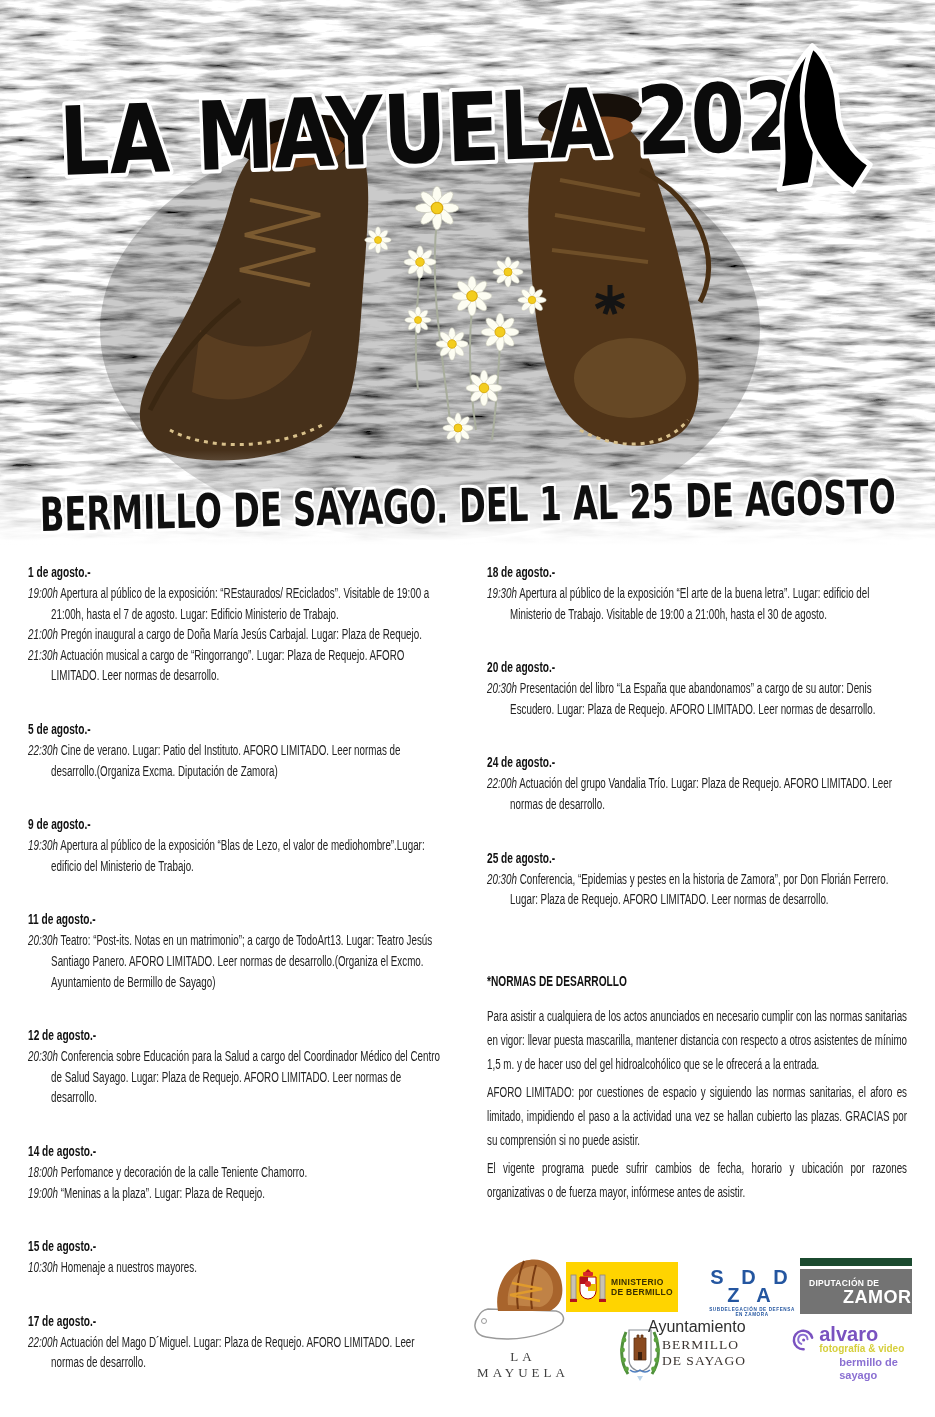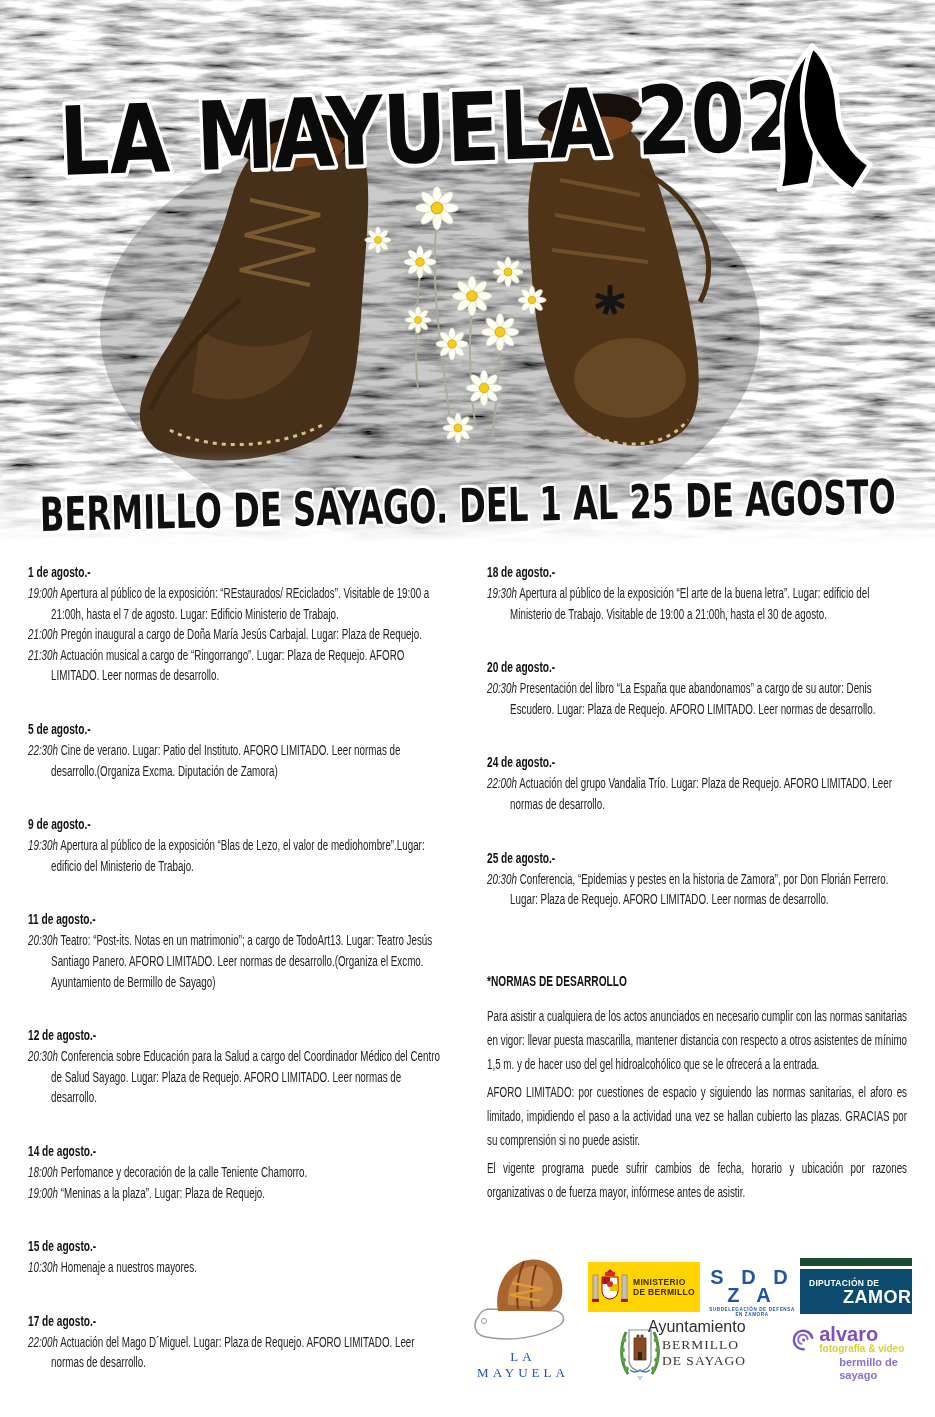--- a/index.html
+++ b/index.html
@@ -16,30 +16,30 @@
   .event{font-size:14px;line-height:20.6px;margin:0;padding-left:33px;text-indent:-33px;color:#222;}
   .time{font-style:italic;}
   
   .normas-title{font-size:14.5px;font-weight:bold;margin:60px 0 0 0;line-height:22px;color:#111;}
   .normas p{font-size:14px;line-height:24px;margin:0 0 4px 0;text-align:justify;color:#222;}
   .normas p:first-of-type{margin-top:12px;}
   
   .logos{position:absolute;left:460px;top:1255px;width:475px;height:162px;}
   .logo{position:absolute;}
   .mayuela-caption{font-family:"Liberation Serif",serif;font-size:13px;letter-spacing:4px;
-                   color:#1d4ed8;text-align:center;width:110px;}
-  .defensa{left:128px;top:7px;width:112px;height:50px;background:#ffd400;display:flex;
+                   color:#404040;text-align:center;width:110px;}
+  .defensa{left:106px;top:7px;width:112px;height:50px;background:#ffd400;display:flex;
            align-items:center;gap:5px;padding:0 4px;box-sizing:border-box;}
   .defensa-text{font-size:8.5px;font-weight:bold;color:#3b3000;line-height:10.5px;letter-spacing:.3px;}
   .sddza{left:246px;top:13px;width:92px;text-align:center;}
   .sddza-acronym{font-size:20px;font-weight:bold;color:#2456a0;letter-spacing:6px;line-height:18px;}
   .sddza-caption{font-size:4.6px;color:#2456a0;letter-spacing:.6px;margin-top:3px;font-weight:bold;}
   .zamora{left:340px;top:3px;width:112px;}
   .zamora-bar{height:8px;background:#1b4a2f;}
-  .zamora-body{margin-top:3px;height:45px;background:#0c4a6e;display:flex;align-items:center;
+  .zamora-body{margin-top:3px;height:45px;background:#737373;display:flex;align-items:center;
                gap:4px;padding:0 5px;box-sizing:border-box;}
   .zamora-text1{font-size:8.5px;font-weight:bold;color:#fff;letter-spacing:.3px;line-height:10px;}
   .zamora-text2{font-size:18px;font-weight:bold;color:#fff;letter-spacing:.5px;line-height:18px;margin-left:34px;}
   .ayto{left:160px;top:63px;width:140px;height:68px;}
   .ayto-title{position:absolute;left:28px;top:0;font-size:16px;color:#2e2e2e;}
   .ayto-line2{position:absolute;left:42px;top:19px;font-family:"Liberation Serif",serif;
               font-size:13.5px;letter-spacing:1px;color:#3b3430;}
   .ayto-line3{position:absolute;left:42px;top:35px;font-family:"Liberation Serif",serif;
               font-size:13.5px;letter-spacing:1px;color:#3b3430;}
   .ayto-crest{position:absolute;left:0;top:8px;}

